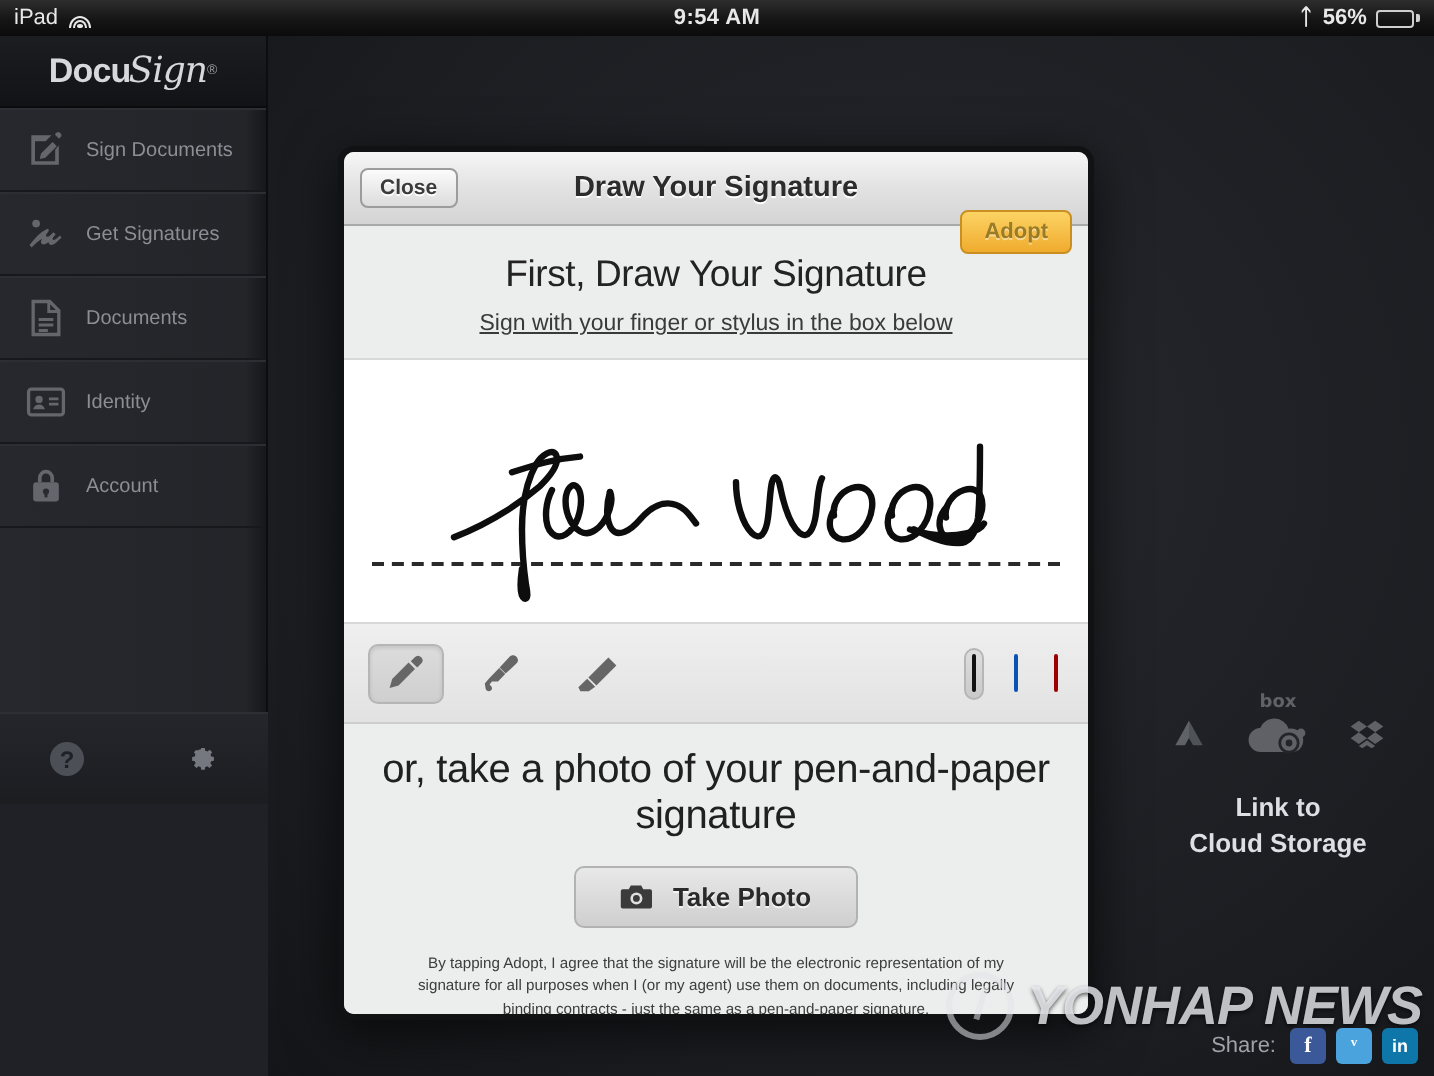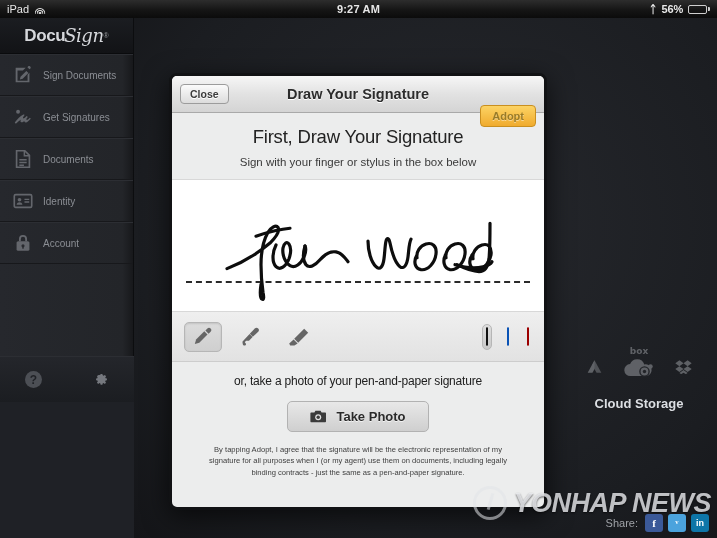--- a/index.html
+++ b/index.html
@@ -163,21 +163,21 @@
     position: relative; z-index: 2; margin-left: auto;
     padding: 4px 11px; font-size: 11px; font-weight: bold; color: #9a7b26;
     background: linear-gradient(to bottom, #fcd364, #f0ab2e);
     border: 1px solid #c98f20; border-radius: 4px;
     text-shadow: 0 1px 0 rgba(255,255,255,.45);
     margin-top: 43px;
   }
 
   .modal-intro { padding: 13px 10px 11px; text-align: center; background: #eceded; }
   .intro-head { font-size: 18.5px; color: #232323; letter-spacing: -.2px; }
-  .intro-sub { font-size: 11.5px; color: #3a3a3a; margin-top: 8px; }
+  .intro-sub { font-size: 11.5px; color: #3a3a3a; margin-top: 8px; text-decoration: underline; }
 
   .sign-canvas {
     flex: 0 0 133px; background: #fff; position: relative;
     border-top: 1px solid #d8d8d8; border-bottom: 1px solid #d8d8d8;
   }
   .sign-line {
     position: absolute; left: 14px; right: 14px; bottom: 28px;
     border-top: 2px dashed #2a2a2a;
   }
   .sign-svg { position: absolute; left: 0; top: 0; width: 100%; height: 100%; }
@@ -193,21 +193,21 @@
   .tool-btn svg { fill: #666; }
   .swatches { margin-left: auto; display: flex; align-items: center; gap: 12px; }
   .sw { width: 24px; height: 24px; border-radius: 3px; }
   .sw-wrap { padding: 3px; border-radius: 5px; }
   .sw-wrap.sel { background: linear-gradient(to bottom, #dedede, #c9c9c9); border: 1px solid #b6b6b6; }
   .sw-black { background: linear-gradient(to bottom, #3a3a3a, #1d1d1d); border: 1px solid #111; }
   .sw-blue { background: linear-gradient(to bottom, #2b8df5, #0059d6); border: 1px solid #0a53b5; }
   .sw-red { background: linear-gradient(to bottom, #f02222, #b80000); border: 1px solid #9c0000; }
 
   .photo-sec { padding: 12px 12px 8px; text-align: center; background: #eceded; }
-  .photo-head { font-size: 12px; color: #202020; letter-spacing: -.2px; }
+  .photo-head { font-size: 20px; color: #202020; letter-spacing: -.2px; }
   .btn-photo {
     margin: 13px auto 0; display: inline-flex; align-items: center; gap: 9px;
     padding: 7px 22px; font-size: 13px; font-weight: bold; color: #2a2a2a;
     background: linear-gradient(to bottom, #e8e8e8, #cfcfcf);
     border: 1px solid #b2b2b2; border-radius: 5px;
     text-shadow: 0 1px 0 rgba(255,255,255,.7);
   }
   .cam-ico svg { display: block; fill: #3b3b3b; }
   .legal { margin-top: 12px; padding: 0 14px 10px; font-size: 7.6px; line-height: 1.5; color: #3d3d3d; text-align: center; }
 </style>
@@ -218,21 +218,21 @@
 
   <div id="statusbar">
     <div class="sb-left">
       <span>iPad</span>
       <span class="wifi-ico">
           <i></i>
           <i></i>
           <i></i>
         </span>
     </div>
-    <div class="sb-center">9:27 AM</div>
+    <div class="sb-center">9:54 AM</div>
     <div class="sb-right">
       <span class="bt-ico">ᛏ</span>
       <span>56%</span>
       <span class="batt">
         <span class="shell"><span class="fill" style="width:56%"></span></span>
           <span class="cap"></span>
       </span>
     </div>
   </div>
 
@@ -338,20 +338,21 @@
                 <circle cx="28.5" cy="11.5" r="2.2" fill="#b9bcc1"></circle>
               </svg>
           </span>
           <span class="ci ci-dropbox">
             <svg width="17" height="15" viewBox="0 0 24 22">
                 <path d="M6 2 0 6.2l6 4.3 6-4.3zM18 2l-6 4.2 6 4.3 6-4.3zM0 14.8l6-4.3 6 4.3-6 4.3zM18 10.5l6 4.3-6 4.3-6-4.3zM12 16.3l-6 4.2 2.6 1.7L12 20l3.4 2.2 2.6-1.7z"></path>
               </svg>
           </span>
         </div>
         <div class="cloud-label">
+          <div>Link to</div>
           <div>Cloud Storage</div>
         </div>
       </div>
 
     </div>
 
     <div id="modal">
 
       <div class="modal-header">
         <button class="btn-close">Close</button>

